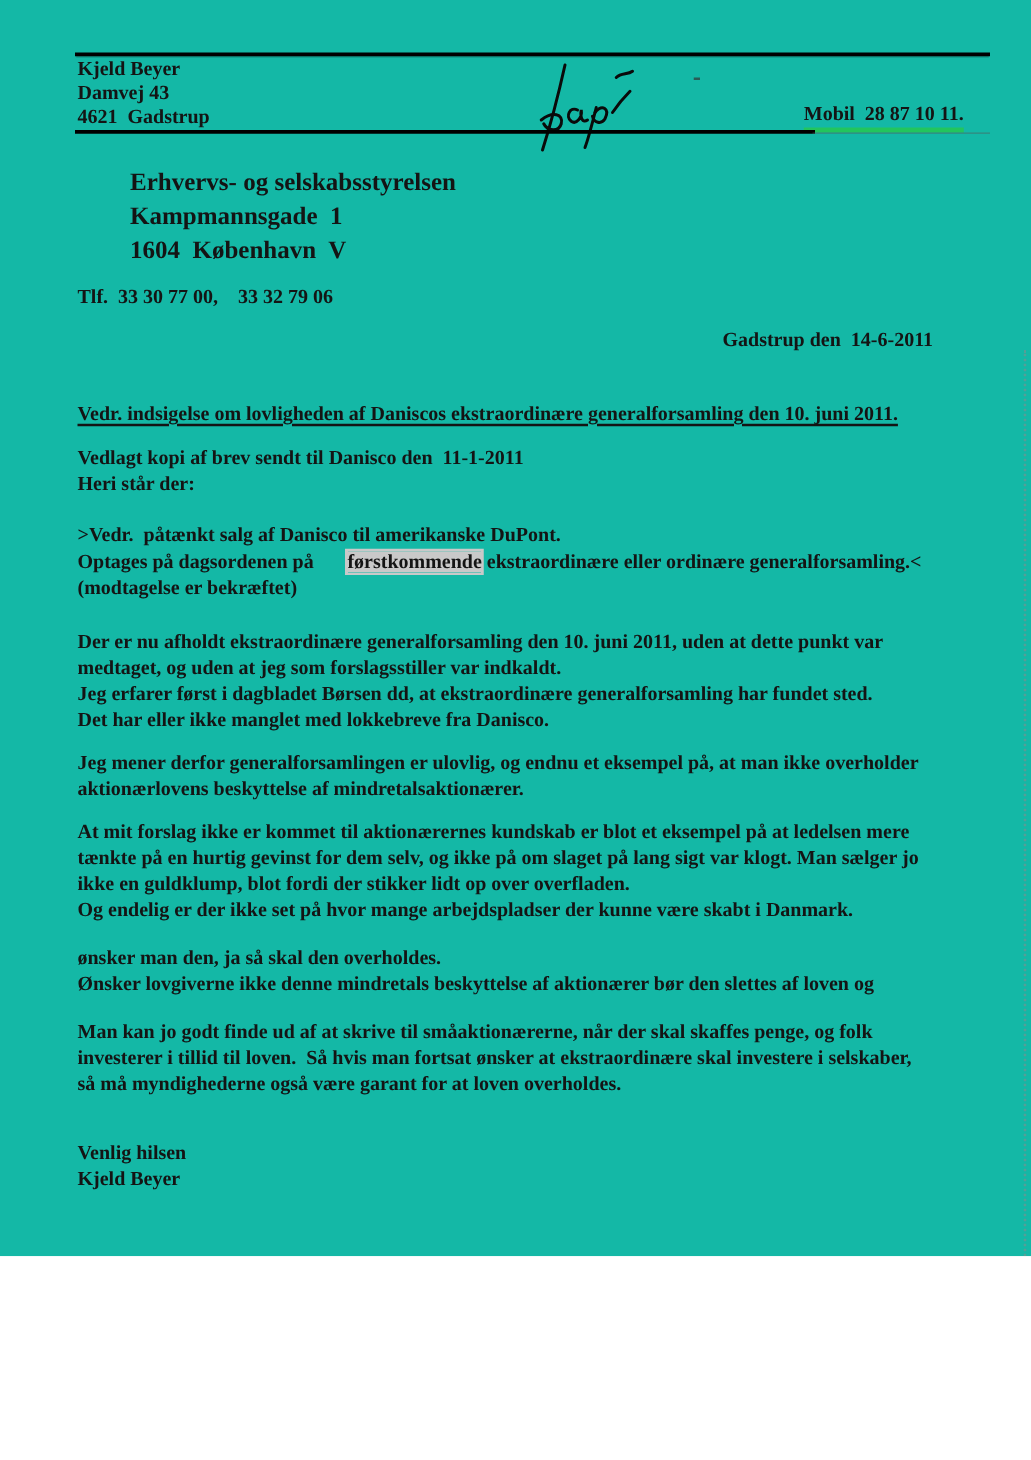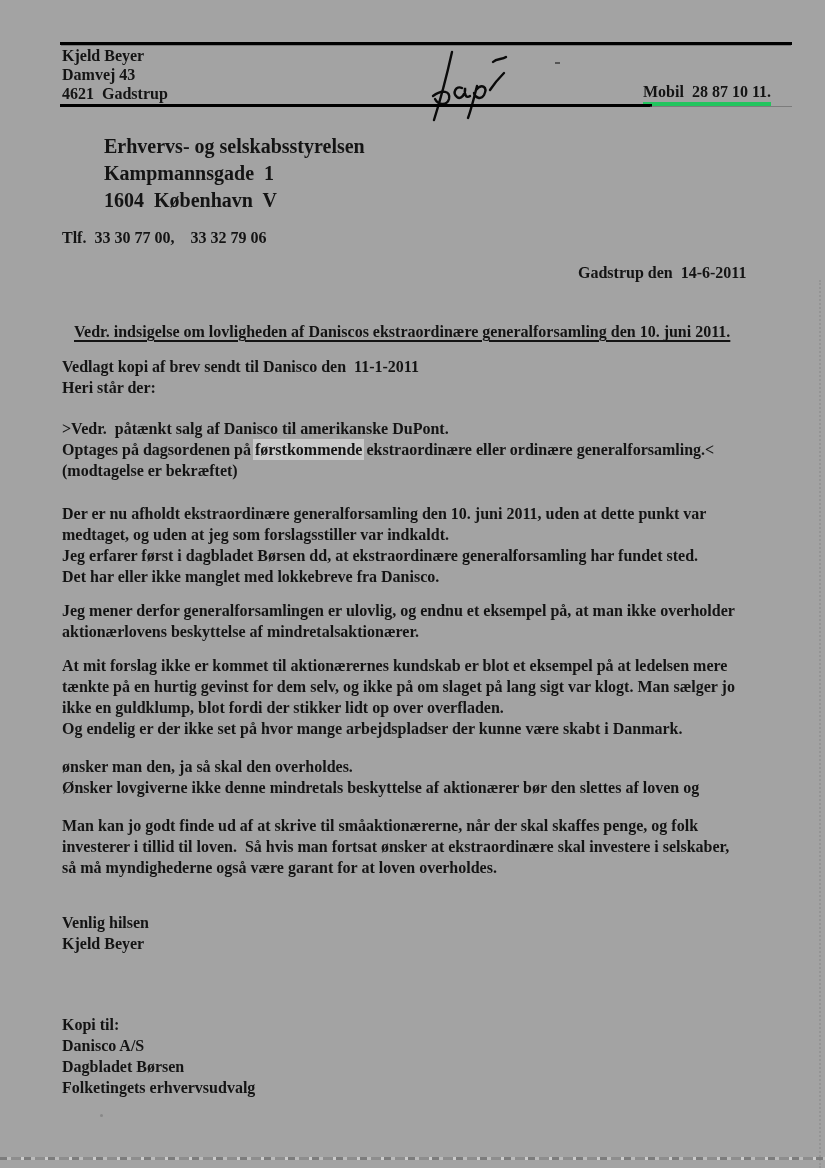--- a/index.html
+++ b/index.html
@@ -1,19 +1,19 @@
 <!DOCTYPE html>
 <html><head>
 <meta charset="utf-8">
 <style>
   html,body { margin:0; padding:0; background:#ffffff; }
   .page {
     position:relative;
-    width:825px; height:1168px;
-    background:#a3a3a3;
+    width:825px; height:1005px;
+    background:#14b8a6;
     font-family:"Liberation Serif", serif;
     font-weight:bold;
     color:#141414;
     overflow:hidden;
   }
   .ln { white-space:pre; line-height:21px; font-size:16px; }
 
   
   .top-rule { position:absolute; left:60px; top:42px; width:732px; height:3px; background:#000;
               box-shadow:0 2px 0 -1px rgba(0,0,0,.25); }
@@ -25,25 +25,25 @@
             border-bottom:4px solid #22c55e; padding-bottom:1px; }
   .scrawl { position:absolute; left:400px; top:44px; }
 
   
   .recipient { position:absolute; left:62px; top:133px; }
   .recipient .ln { font-size:20px; line-height:27px;margin-left:42px; }
 
   .tlf { position:absolute; left:62px; top:227px; }
   .dateline { position:absolute; left:578px; top:262px; }
 
-  .subject { position:absolute; left:62px; top:321px;margin-left:12px; }
+  .subject { position:absolute; left:62px; top:321px; }
   .subject .ln { text-decoration:underline; text-decoration-thickness:2px; text-underline-offset:3px; }
 
   .para { position:absolute; left:62px; }
-  .hl { background:#c9c9c9; box-shadow:0 0 0 2px #c9c9c9; }
+  .hl { background:#c9c9c9; box-shadow:0 0 0 2px #c9c9c9;margin-left:23px; }
 
   
   .edge-right { position:absolute; left:819px; top:280px; bottom:0; width:0;
                 border-right:2px dotted #8a8a8a; opacity:.55; }
   .bottom-noise { position:absolute; left:0; top:1157px; width:825px; height:3px; opacity:.75;
     background:repeating-linear-gradient(90deg,#6f6f6f 0 7px,#c2c2c2 7px 11px,#868686 11px 21px,#d8d8d8 21px 24px); }
   .speck1 { position:absolute; left:100px; top:1114px; width:3px; height:3px; background:#777; border-radius:50%; opacity:.6; }
   .speck2 { position:absolute; left:555px; top:62px; width:5px; height:2px; background:#333; opacity:.7; }
 </style>
 </head>

